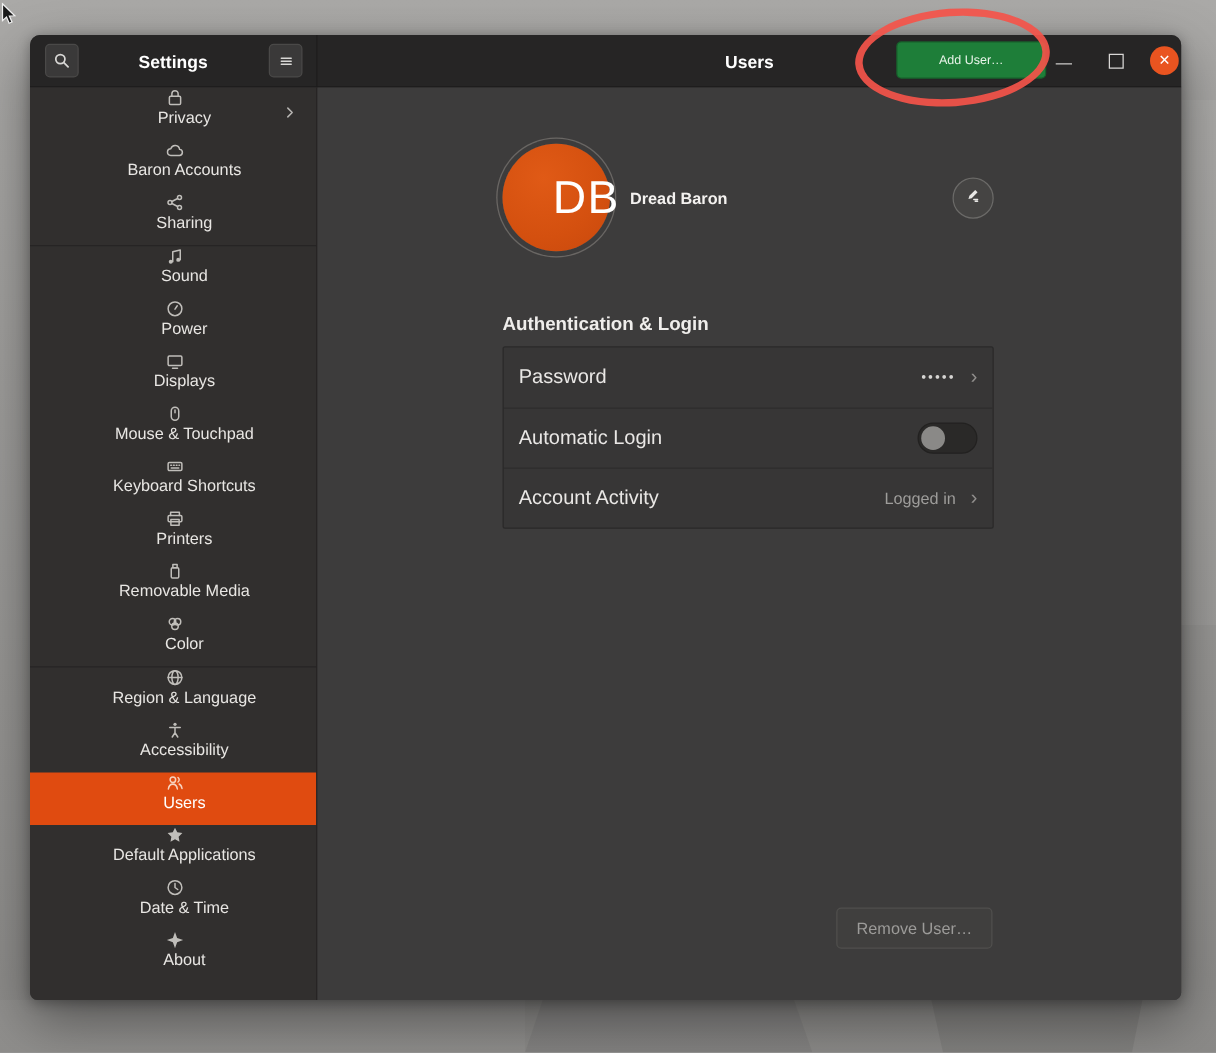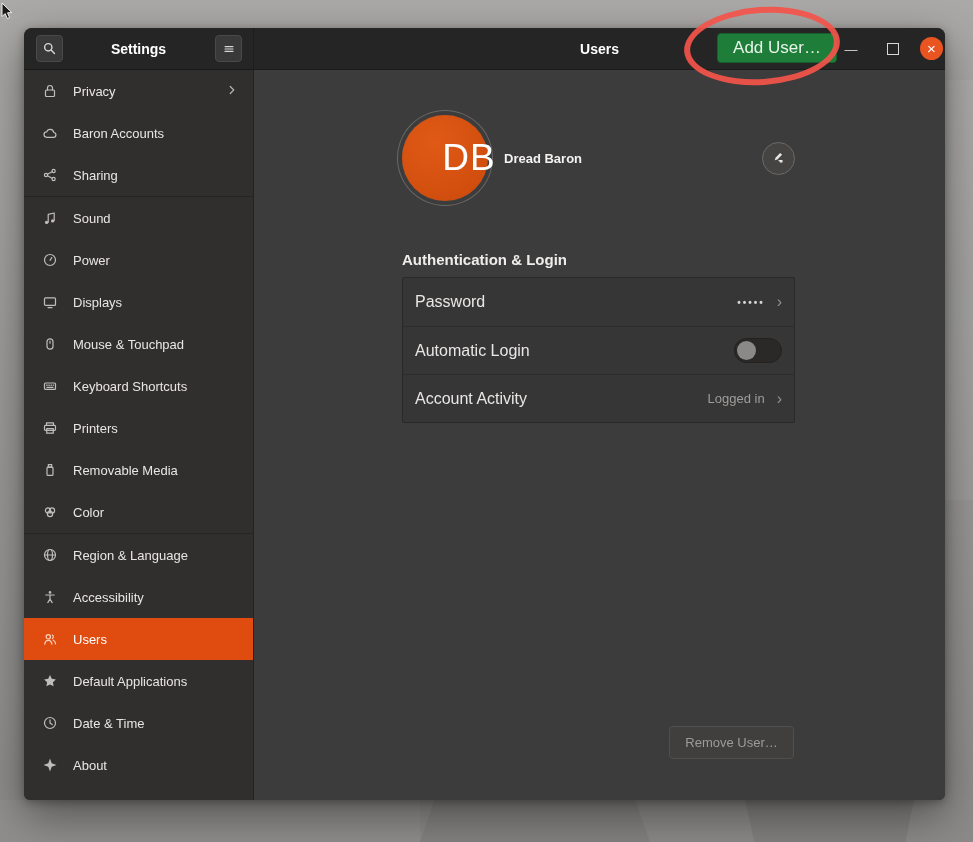--- a/index.html
+++ b/index.html
@@ -32,29 +32,29 @@
     position:absolute; top:7px; width:27px; height:27px; border-radius:4px;
     background:#3a3939; border:1px solid #4a4948; display:flex; align-items:center; justify-content:center;
     color:#d8d7d5; cursor:pointer;
   }
   .sq-btn svg { display:block; }
   .search-btn { left:12px; }
   .menu-btn { right:11px; }
   .add-user-btn {
     position:absolute; left:463px; top:5px; width:120px; height:30px;
     background:#1e7e39; border:1px solid #175f2b; border-radius:4px;
-    color:#e8f4e9; font-size:17px; display:flex; align-items:center; justify-content:center; cursor:pointer;
+    color:#e8f4e9; font-size:10px; display:flex; align-items:center; justify-content:center; cursor:pointer;
   }
   .wc-min { position:absolute; right:82px; top:0; height:42px; width:24px; display:flex; align-items:center; justify-content:center; color:#d9d8d6; font-size:13px; cursor:pointer; }
   .wc-max { position:absolute; right:46px; top:15px; width:12px; height:12px; border:1.5px solid #d9d8d6; cursor:pointer; }
   .wc-close { position:absolute; right:2px; top:9px; width:23px; height:23px; border-radius:50%; background:#e95420; color:#fff; display:flex; align-items:center; justify-content:center; font-size:15px; line-height:1; cursor:pointer; }
 
   
   .sidebar { position:absolute; left:0; top:42px; bottom:0; width:230px; background:#312f2e; border-right:1px solid #242222; overflow:hidden; }
-  .sb-item { position:relative; height:42px; display:flex; align-items:center; padding-left:18px; color:#e8e6e3; font-size:13px; cursor:pointer; }
+  .sb-item { position:relative; height:42px; display:flex; align-items:center; padding-left:18px; color:#e8e6e3; font-size:13px; cursor:pointer;flex-direction:column; }
   .sb-item .sb-icon { width:16px; height:16px; margin-right:15px; color:#c0beba; flex:0 0 16px; }
   .sb-item .sb-icon svg { display:block; }
   .sb-item.selected { background:#e04b10; color:#ffffff; }
   .sb-item.selected .sb-icon { color:#f7d3c0; }
   .sb-chevron { position:absolute; right:14px; top:13px; display:none; color:#b5b3b0; }
   .sb-divider { height:1px; background:#262424; margin:0; }
 
   
   .content { position:absolute; left:230px; top:42px; right:0; bottom:0; background:#3d3c3c; }
   .content-column { position:absolute; left:148px; top:40px; width:393px; }

